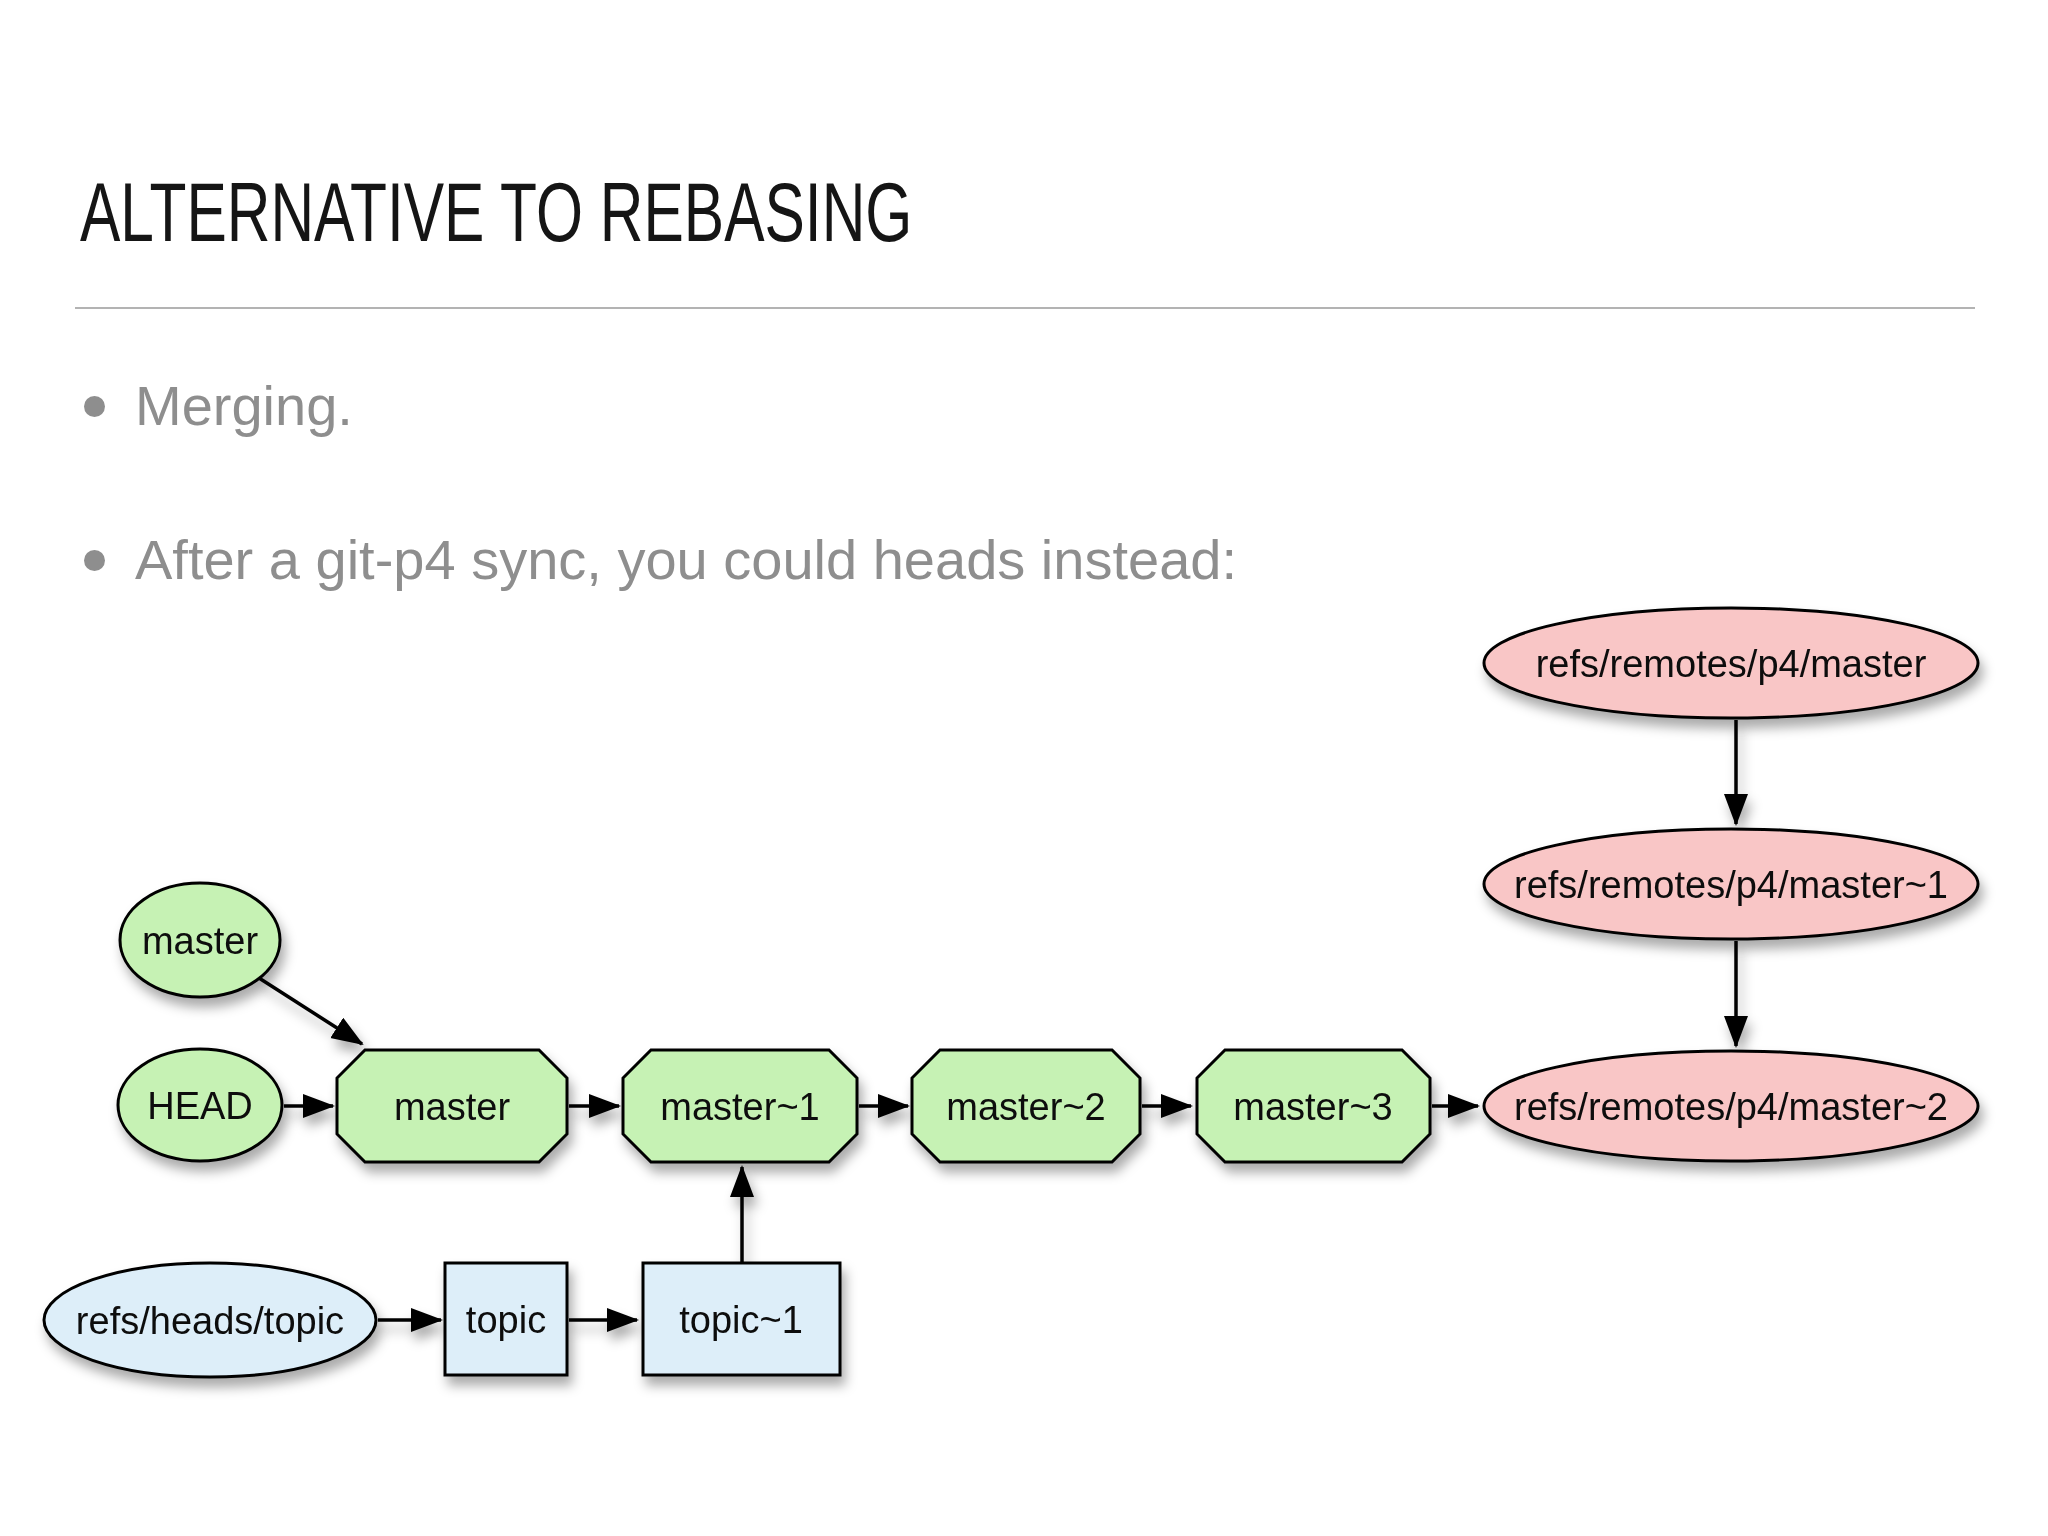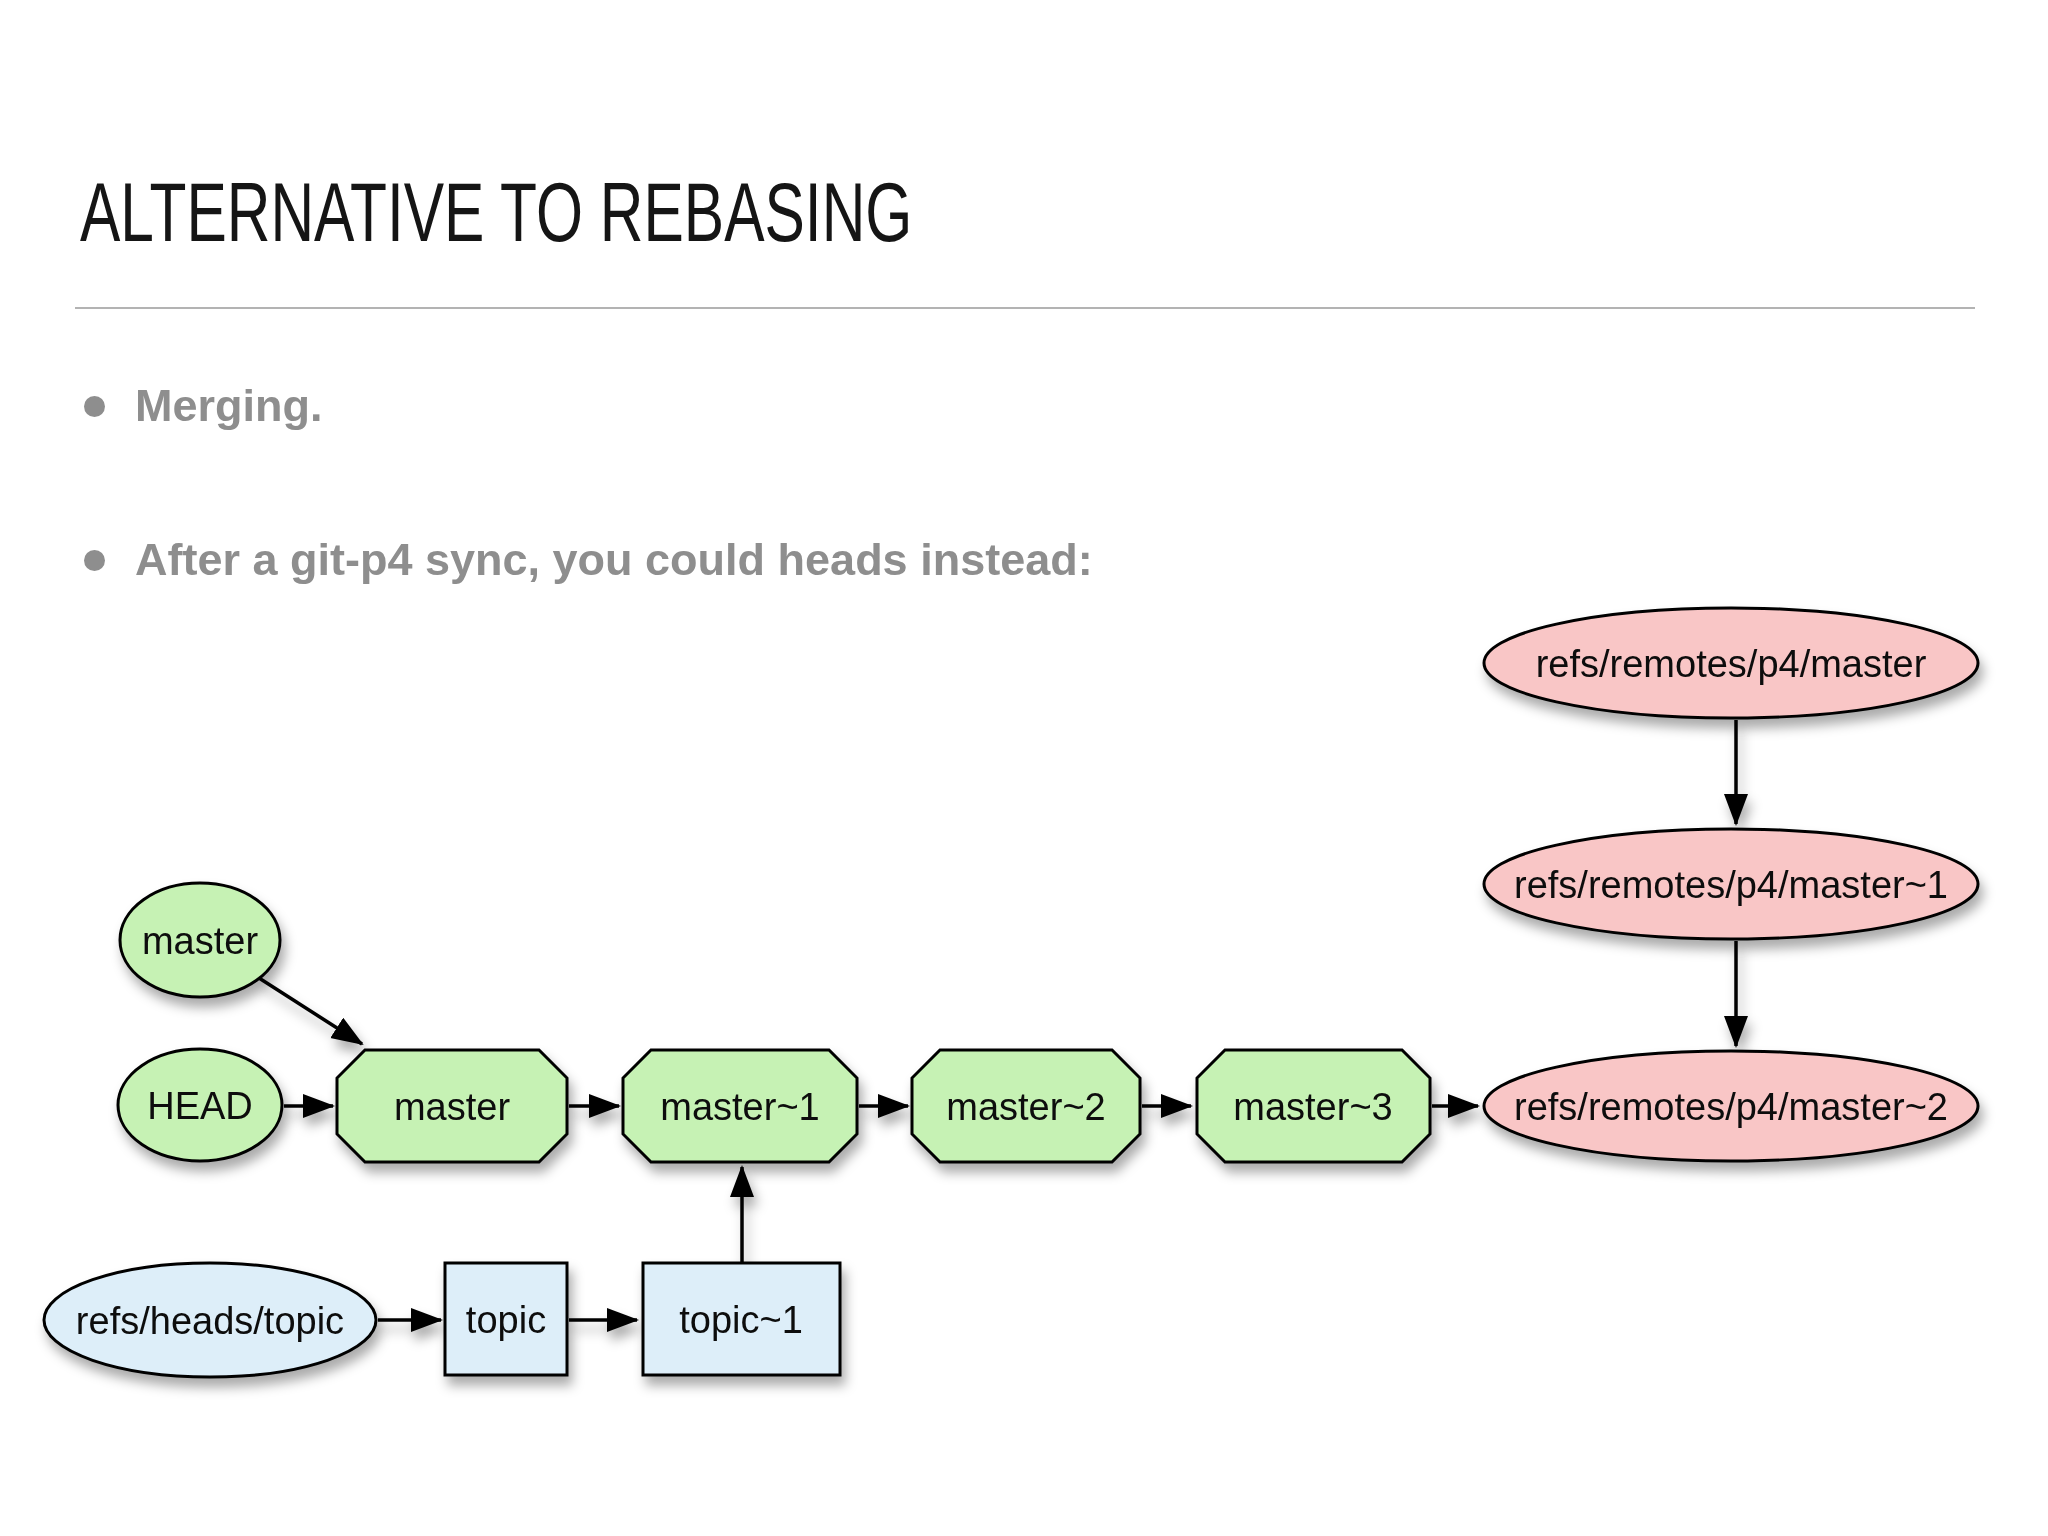--- a/index.html
+++ b/index.html
@@ -37,24 +37,23 @@
     width: 1900px;
     height: 2px;
     background: #b3b3b3;
   }
   .bullet-row {
     position: absolute;
     left: 84px;
     display: flex;
     align-items: center;
     color: #8e8e8e;
-    font-size: 45px;
+    font-size: 56px;
     line-height: 64px;
     white-space: nowrap;
-    font-weight: bold;
   }
   .bullet-row.b1 { top: 374px; }
   .bullet-row.b2 { top: 528px; }
   .bullet-dot {
     width: 21px;
     height: 21px;
     border-radius: 50%;
     background: #8e8e8e;
     margin-right: 30px;
     flex: 0 0 auto;

